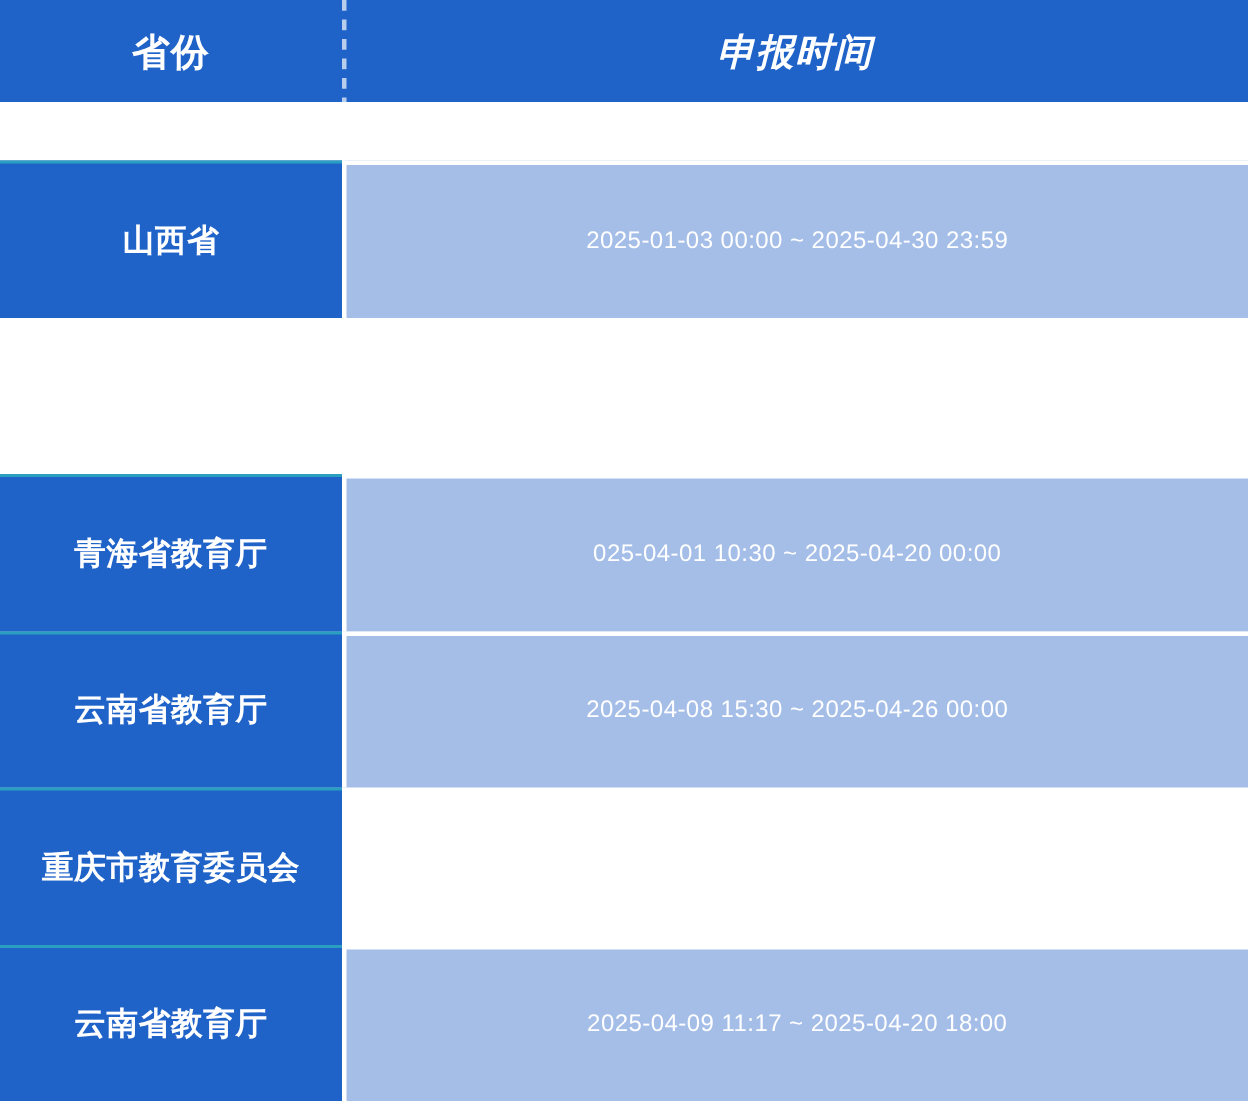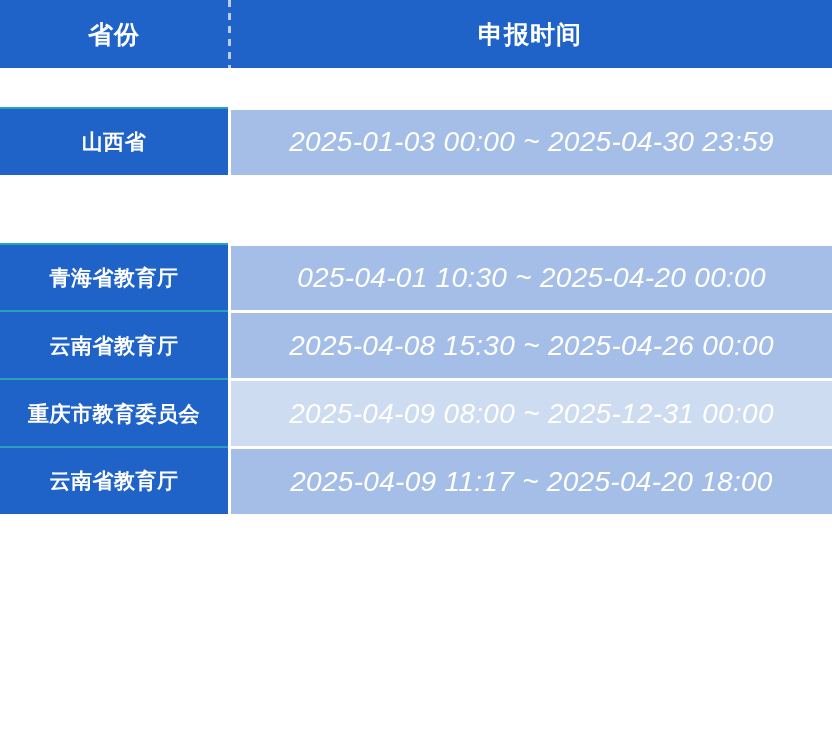--- a/index.html
+++ b/index.html
@@ -9,21 +9,21 @@
   }
   body {
     width: 832px;
     height: 734px;
     overflow: hidden;
     font-family: "Liberation Sans", "DejaVu Sans", sans-serif;
   }
 
   #table {
     width: 832px;
-    height: 514px;
+    height: 734px;
     background: #ffffff;
     display: flex;
     flex-direction: column;
   }
 
   
   .header-row {
     height: 68px;
     flex: 0 0 68px;
     display: flex;
@@ -40,20 +40,21 @@
     letter-spacing: 1px;
     height: 100%;
     box-sizing: border-box;
   }
   .header-cell.left {
     width: 228px;
     flex: 0 0 228px;
   }
   .header-cell.right {
     flex: 1 1 auto;
+    font-style: italic;
   }
   
   .header-divider {
     position: absolute;
     left: 228px;
     top: 0;
     width: 3px;
     height: 100%;
     background-image: linear-gradient(
       to bottom,
@@ -92,30 +93,29 @@
     box-sizing: border-box;
     border-top: 2px solid #2a9fbf;
     letter-spacing: 0.5px;
     text-align: center;
     line-height: 1.2;
   }
 
   .cell-time {
     flex: 1 1 auto;
     color: #ffffff;
-    font-size: 28px;
+    font-size: 16px;
     display: flex;
     align-items: center;
     justify-content: center;
     box-sizing: border-box;
     border-top: 3px solid #ffffff;
     border-left: 3px solid #ffffff;
     letter-spacing: 0.3px;
     white-space: nowrap;
-    font-style: italic;
   }
   .cell-time.shade-dark  { background: #a5bee8; }
   .cell-time.shade-light { background: #cedcf2; }
 </style>
 </head>
 <body>
 
 <div id="table">
 
   <div class="header-row">
@@ -134,21 +134,20 @@
       <div class="data-row">
         <div class="cell-province">青海省教育厅</div>
         <div class="cell-time shade-dark">025-04-01 10:30 ~ 2025-04-20 00:00</div>
       </div>
       <div class="data-row">
         <div class="cell-province">云南省教育厅</div>
         <div class="cell-time shade-dark">2025-04-08 15:30 ~ 2025-04-26 00:00</div>
       </div>
       <div class="data-row">
         <div class="cell-province">重庆市教育委员会</div>
-        <div class="cell-time shade-light">2025-04-09 08:00 ~ 2025-12-31 00:00</div>
       </div>
       <div class="data-row">
         <div class="cell-province">云南省教育厅</div>
         <div class="cell-time shade-dark">2025-04-09 11:17 ~ 2025-04-20 18:00</div>
       </div>
     </div>
 
 </div>
 
 </body></html>

